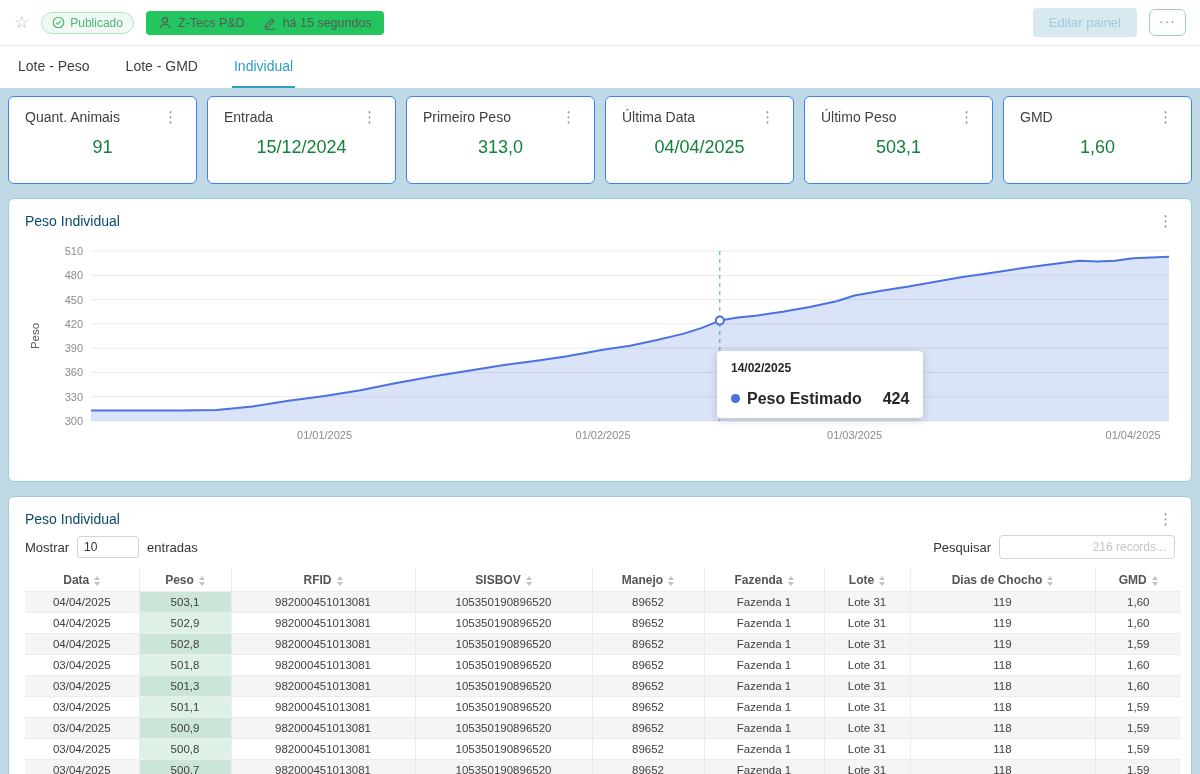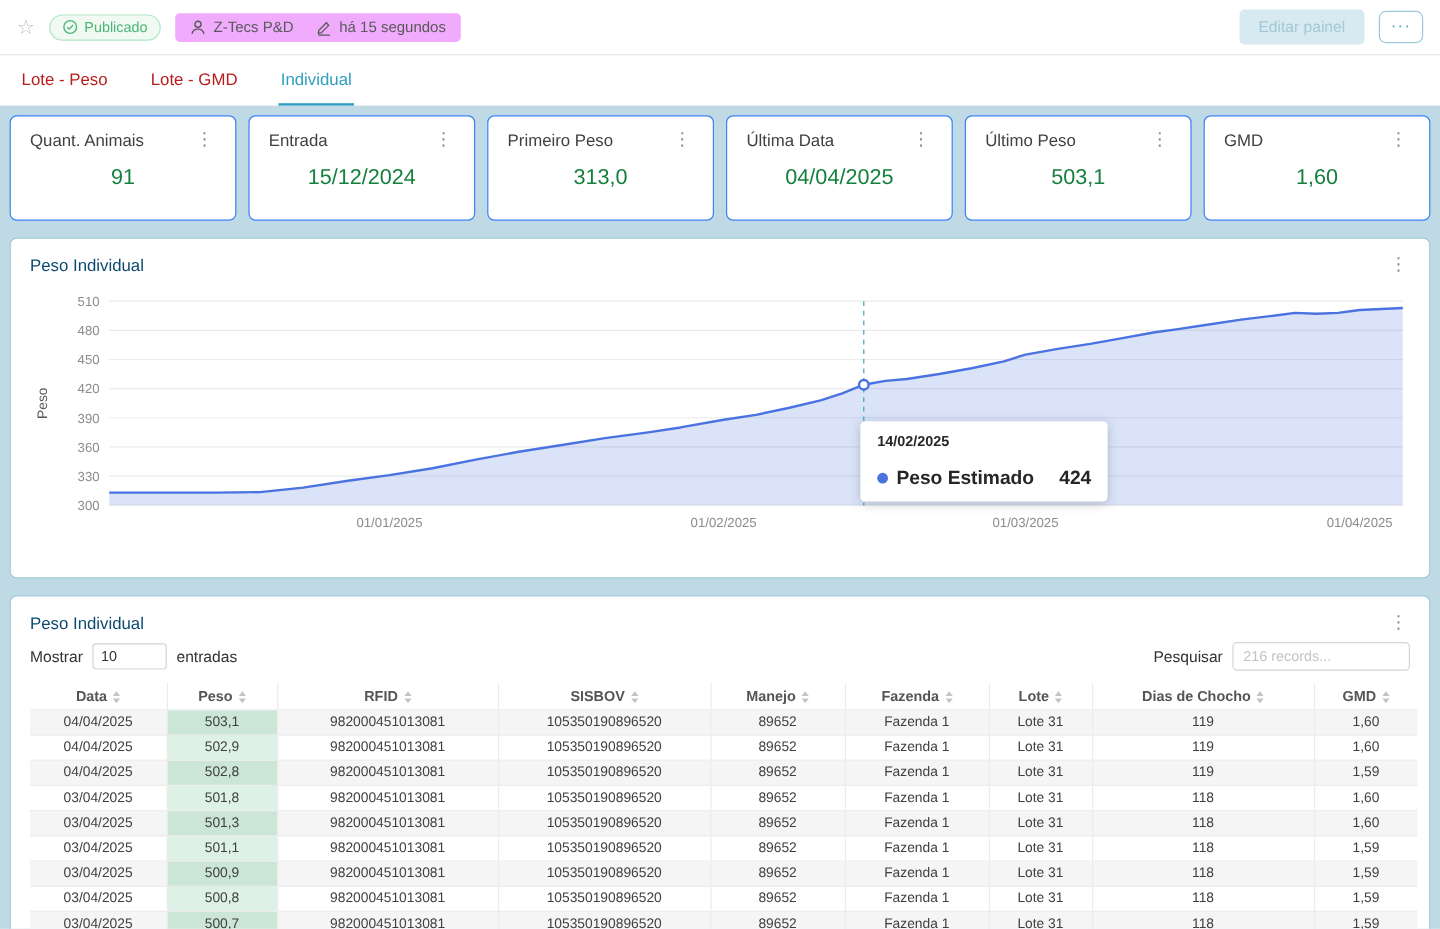--- a/index.html
+++ b/index.html
@@ -7,32 +7,32 @@
   body { font-family:"Liberation Sans", sans-serif; background:#bfdae4; }
 
   
   .app-header { height:46px; background:#fff; border-bottom:1px solid #e8e8e8;
     display:flex; align-items:center; padding:0 14px; gap:12px; }
   .app-title { font-size:19px; font-weight:700; color:#262626; }
   .star { font-size:17px; color:#b9bdc1; cursor:pointer; line-height:1; }
   .badge { display:inline-flex; align-items:center; gap:5px; font-size:12px;
     color:#4cb578; background:#f0faf3; border:1px solid #b2e5c3;
     border-radius:12px; padding:3px 10px; }
-  .meta-pill { display:inline-flex; align-items:flex-start; gap:18px; background:#f0abfc;
+  .meta-pill { display:inline-flex; align-items:flex-start; gap:18px; background:#22c55e;
     border-radius:4px; padding:5px 12px; font-size:12.5px; color:#595959; }
   .meta-item { display:inline-flex; align-items:center; gap:6px; }
   .spacer { flex:1; }
   .edit-btn { background:#d8eaf1; color:#a3c9d6; font-size:13px; border:none;
     border-radius:4px; padding:7px 16px; cursor:pointer; }
   .more-btn { background:#fff; color:#4da3c4; font-size:14px; letter-spacing:1px;
     border:1px solid #9cc9dc; border-radius:6px; padding:4px 9px 7px; cursor:pointer; line-height:1;}
 
   
   .tabbar { height:42px; background:#fff; display:flex; align-items:stretch; padding:0 16px; gap:32px; }
-  .tab { display:flex; align-items:center; font-size:14px; color:#b91c1c; cursor:pointer;
+  .tab { display:flex; align-items:center; font-size:14px; color:#404040; cursor:pointer;
     border-bottom:2px solid transparent; padding:0 2px; }
   .tab.active { color:#2e9fc0; border-bottom-color:#2e9fc0; }
 
   
   .region { padding:8px; }
 
   
   .kpi-row { display:flex; gap:10px; }
   .kpi-card { flex:1; height:88px; background:#fff; border:1px solid #3b82f6;
     border-radius:6px; padding:12px 16px; }
@@ -55,22 +55,22 @@
   .tooltip-date { font-size:12px; font-weight:700; color:#262626; margin-bottom:8px; }
   .tooltip-row { display:flex; align-items:center; gap:7px; font-size:16px; font-weight:700; color:#262626;margin-top:15px; }
   .tooltip-dot { width:9px; height:9px; border-radius:50%; background:#4a72e0; }
   .tooltip-val { margin-left:14px; }
 
   
   .table-controls { display:flex; align-items:center; margin-top:8px; font-size:13px; color:#333; }
   .entries-input { width:62px; height:22px; border:1px solid #d4d4d4; border-radius:3px;
     font-size:12px; padding:0 6px; color:#333; font-family:"Liberation Sans",sans-serif; }
   .search-label { margin-left:auto; margin-right:8px; }
-  .search-input { width:148px; height:24px; border:1px solid #d4d4d4; border-radius:4px;
-    font-size:12px; padding:0 8px; color:#000000; font-family:"Liberation Sans",sans-serif; }
+  .search-input { width:176px; height:24px; border:1px solid #d4d4d4; border-radius:4px;
+    font-size:12px; padding:0 8px; color:#000000; font-family:"Liberation Sans",sans-serif;text-align:right; }
   .search-input::placeholder { color:#c4c4c4; }
 
   table.data { width:100%; border-collapse:collapse; table-layout:fixed; margin-top:10px; }
   table.data th { font-size:12px; color:#555; font-weight:700; padding:4px 2px;
     border-right:1px solid #ececec; white-space:nowrap; cursor:pointer; }
   table.data th:last-child { border-right:none; }
   table.data td { font-size:11.5px; color:#404040; text-align:center; padding:4px 2px;
     border-top:1px solid #ececec; border-right:1px solid #ececec; height:21px; white-space:nowrap; }
   table.data td:last-child { border-right:none; }
   table.data tbody tr:nth-child(odd) td { background:#f5f5f5; }

